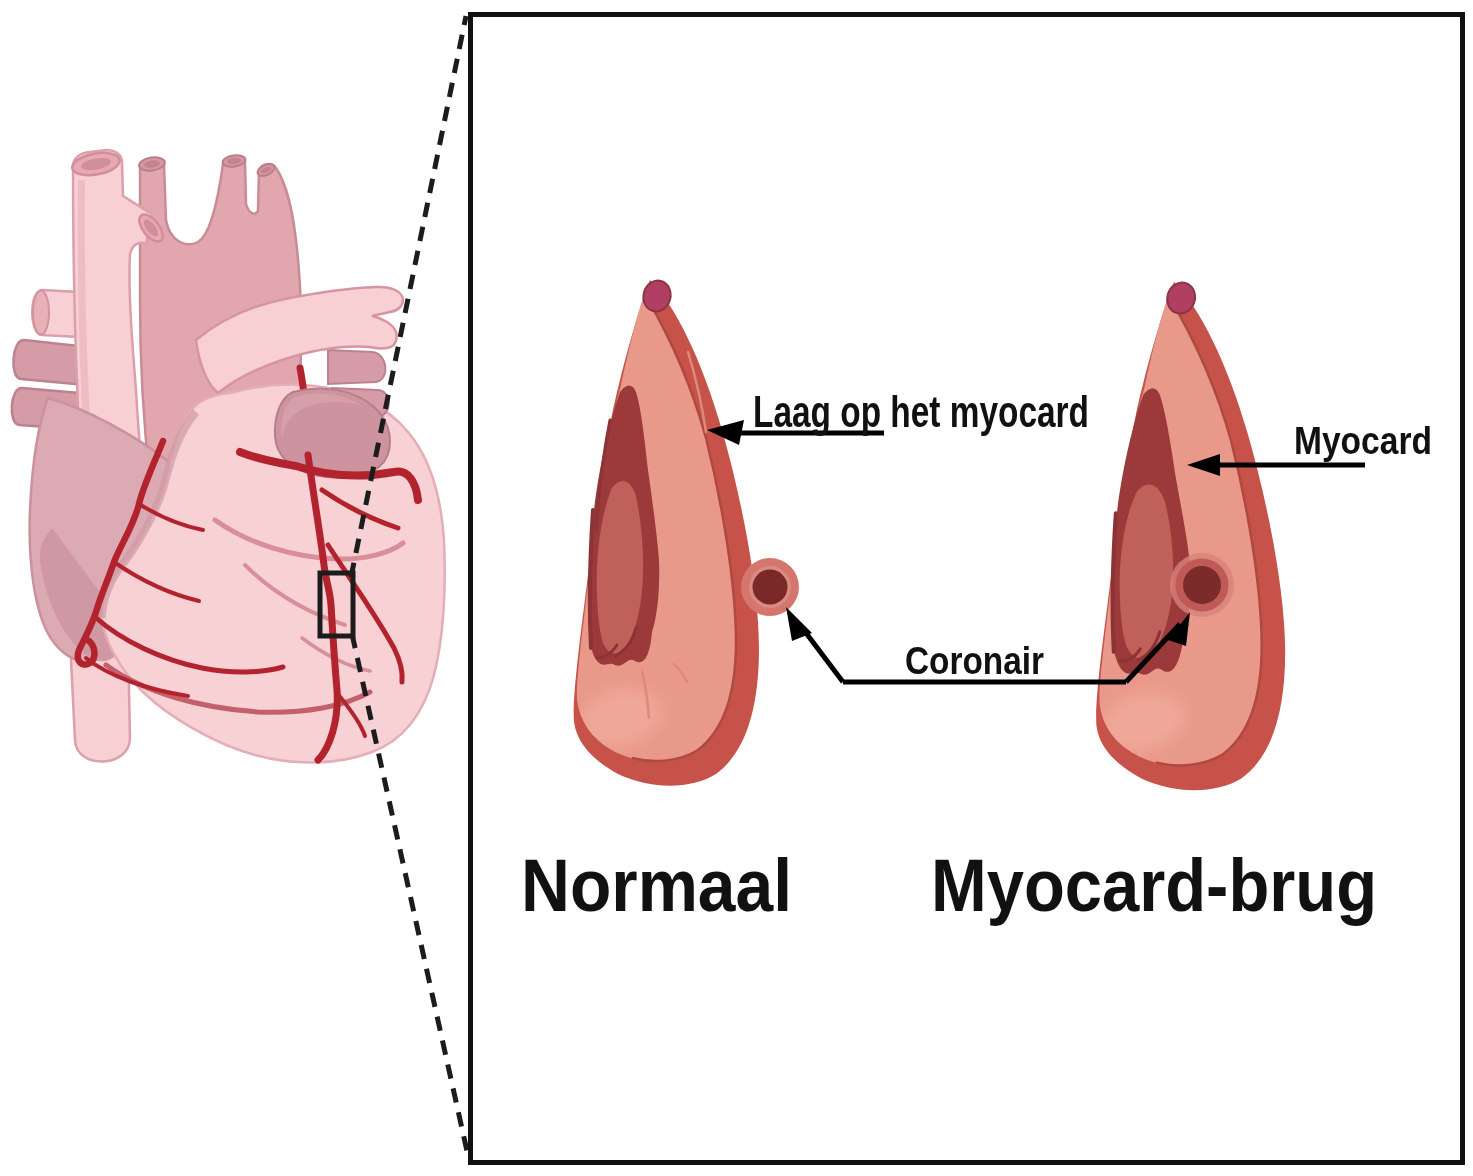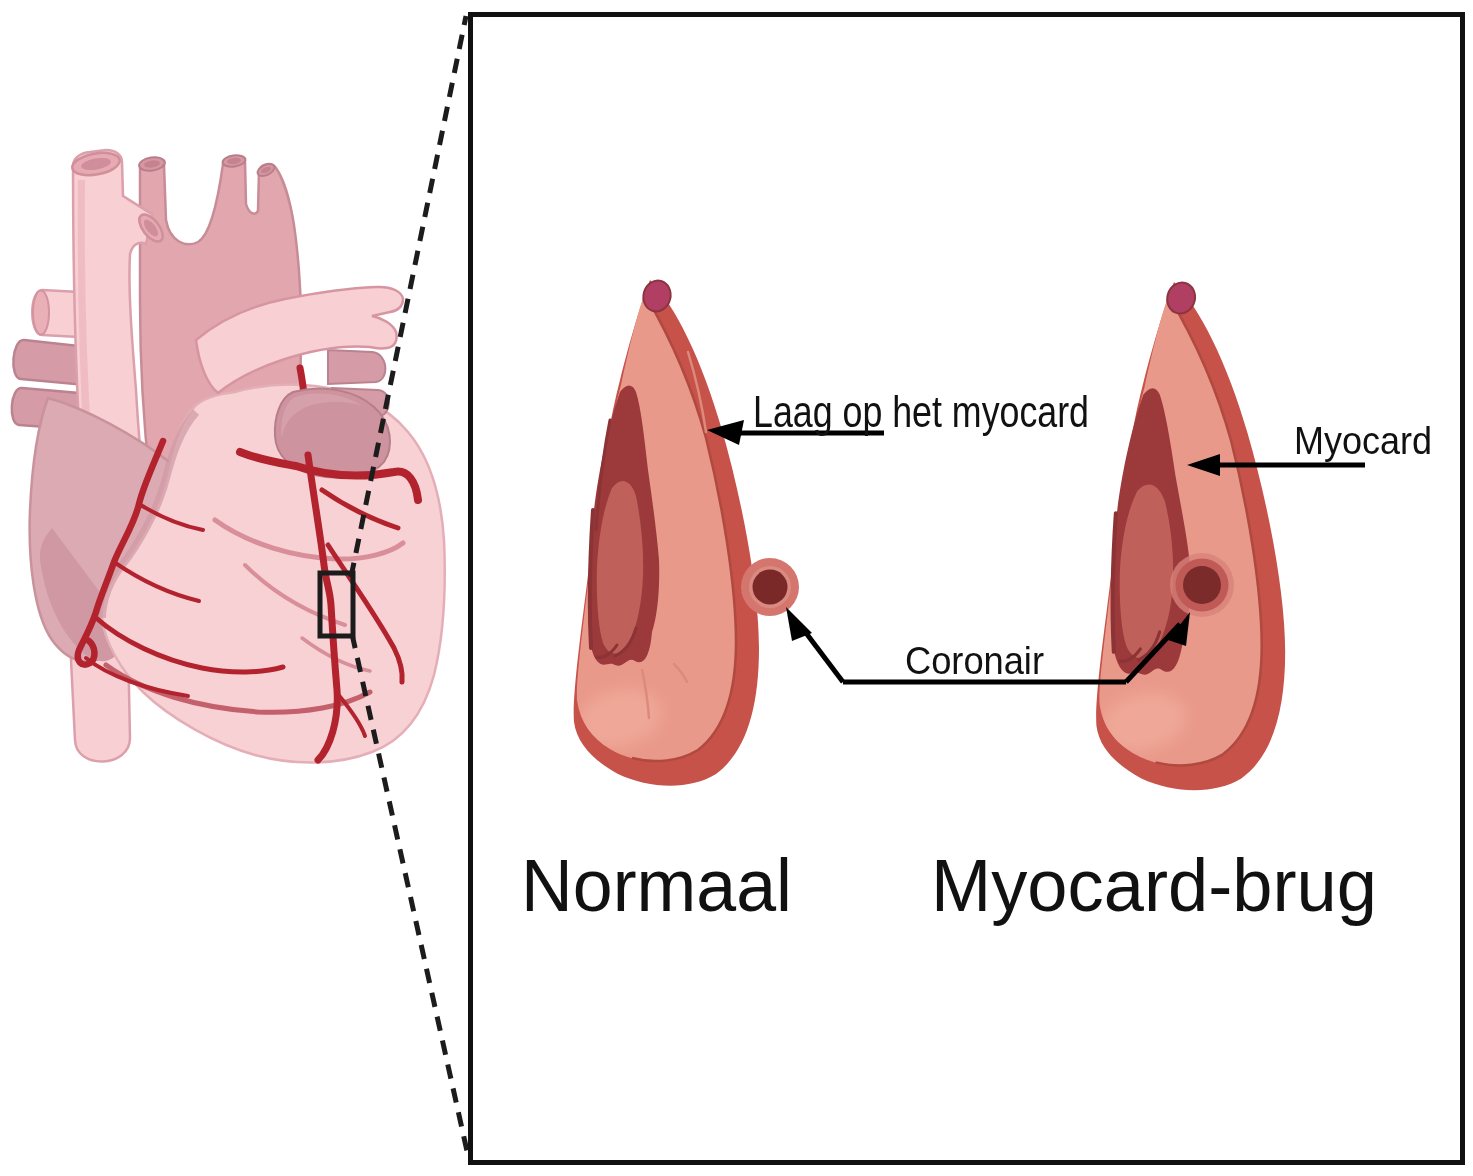--- a/index.html
+++ b/index.html
@@ -1,17 +1,17 @@
 <!DOCTYPE html>
 <html><head>
 <meta charset="utf-8">
 <style>
 html,body{margin:0;padding:0;background:#ffffff;}
 #stage{position:relative;width:1473px;height:1176px;overflow:hidden;
-font-family:"Liberation Sans", sans-serif;}
+font-family:"Liberation Sans", sans-serif;font-weight:bold;}
 svg{position:absolute;left:0;top:0;}
 </style>
 </head>
 <body>
 <div id="stage">
 <svg width="1473" height="1176" viewBox="0 0 1473 1176">
 <defs>
         <filter id="soft" x="-50%" y="-50%" width="200%" height="200%">
           <feGaussianBlur stdDeviation="7"></feGaussianBlur>
         </filter>

